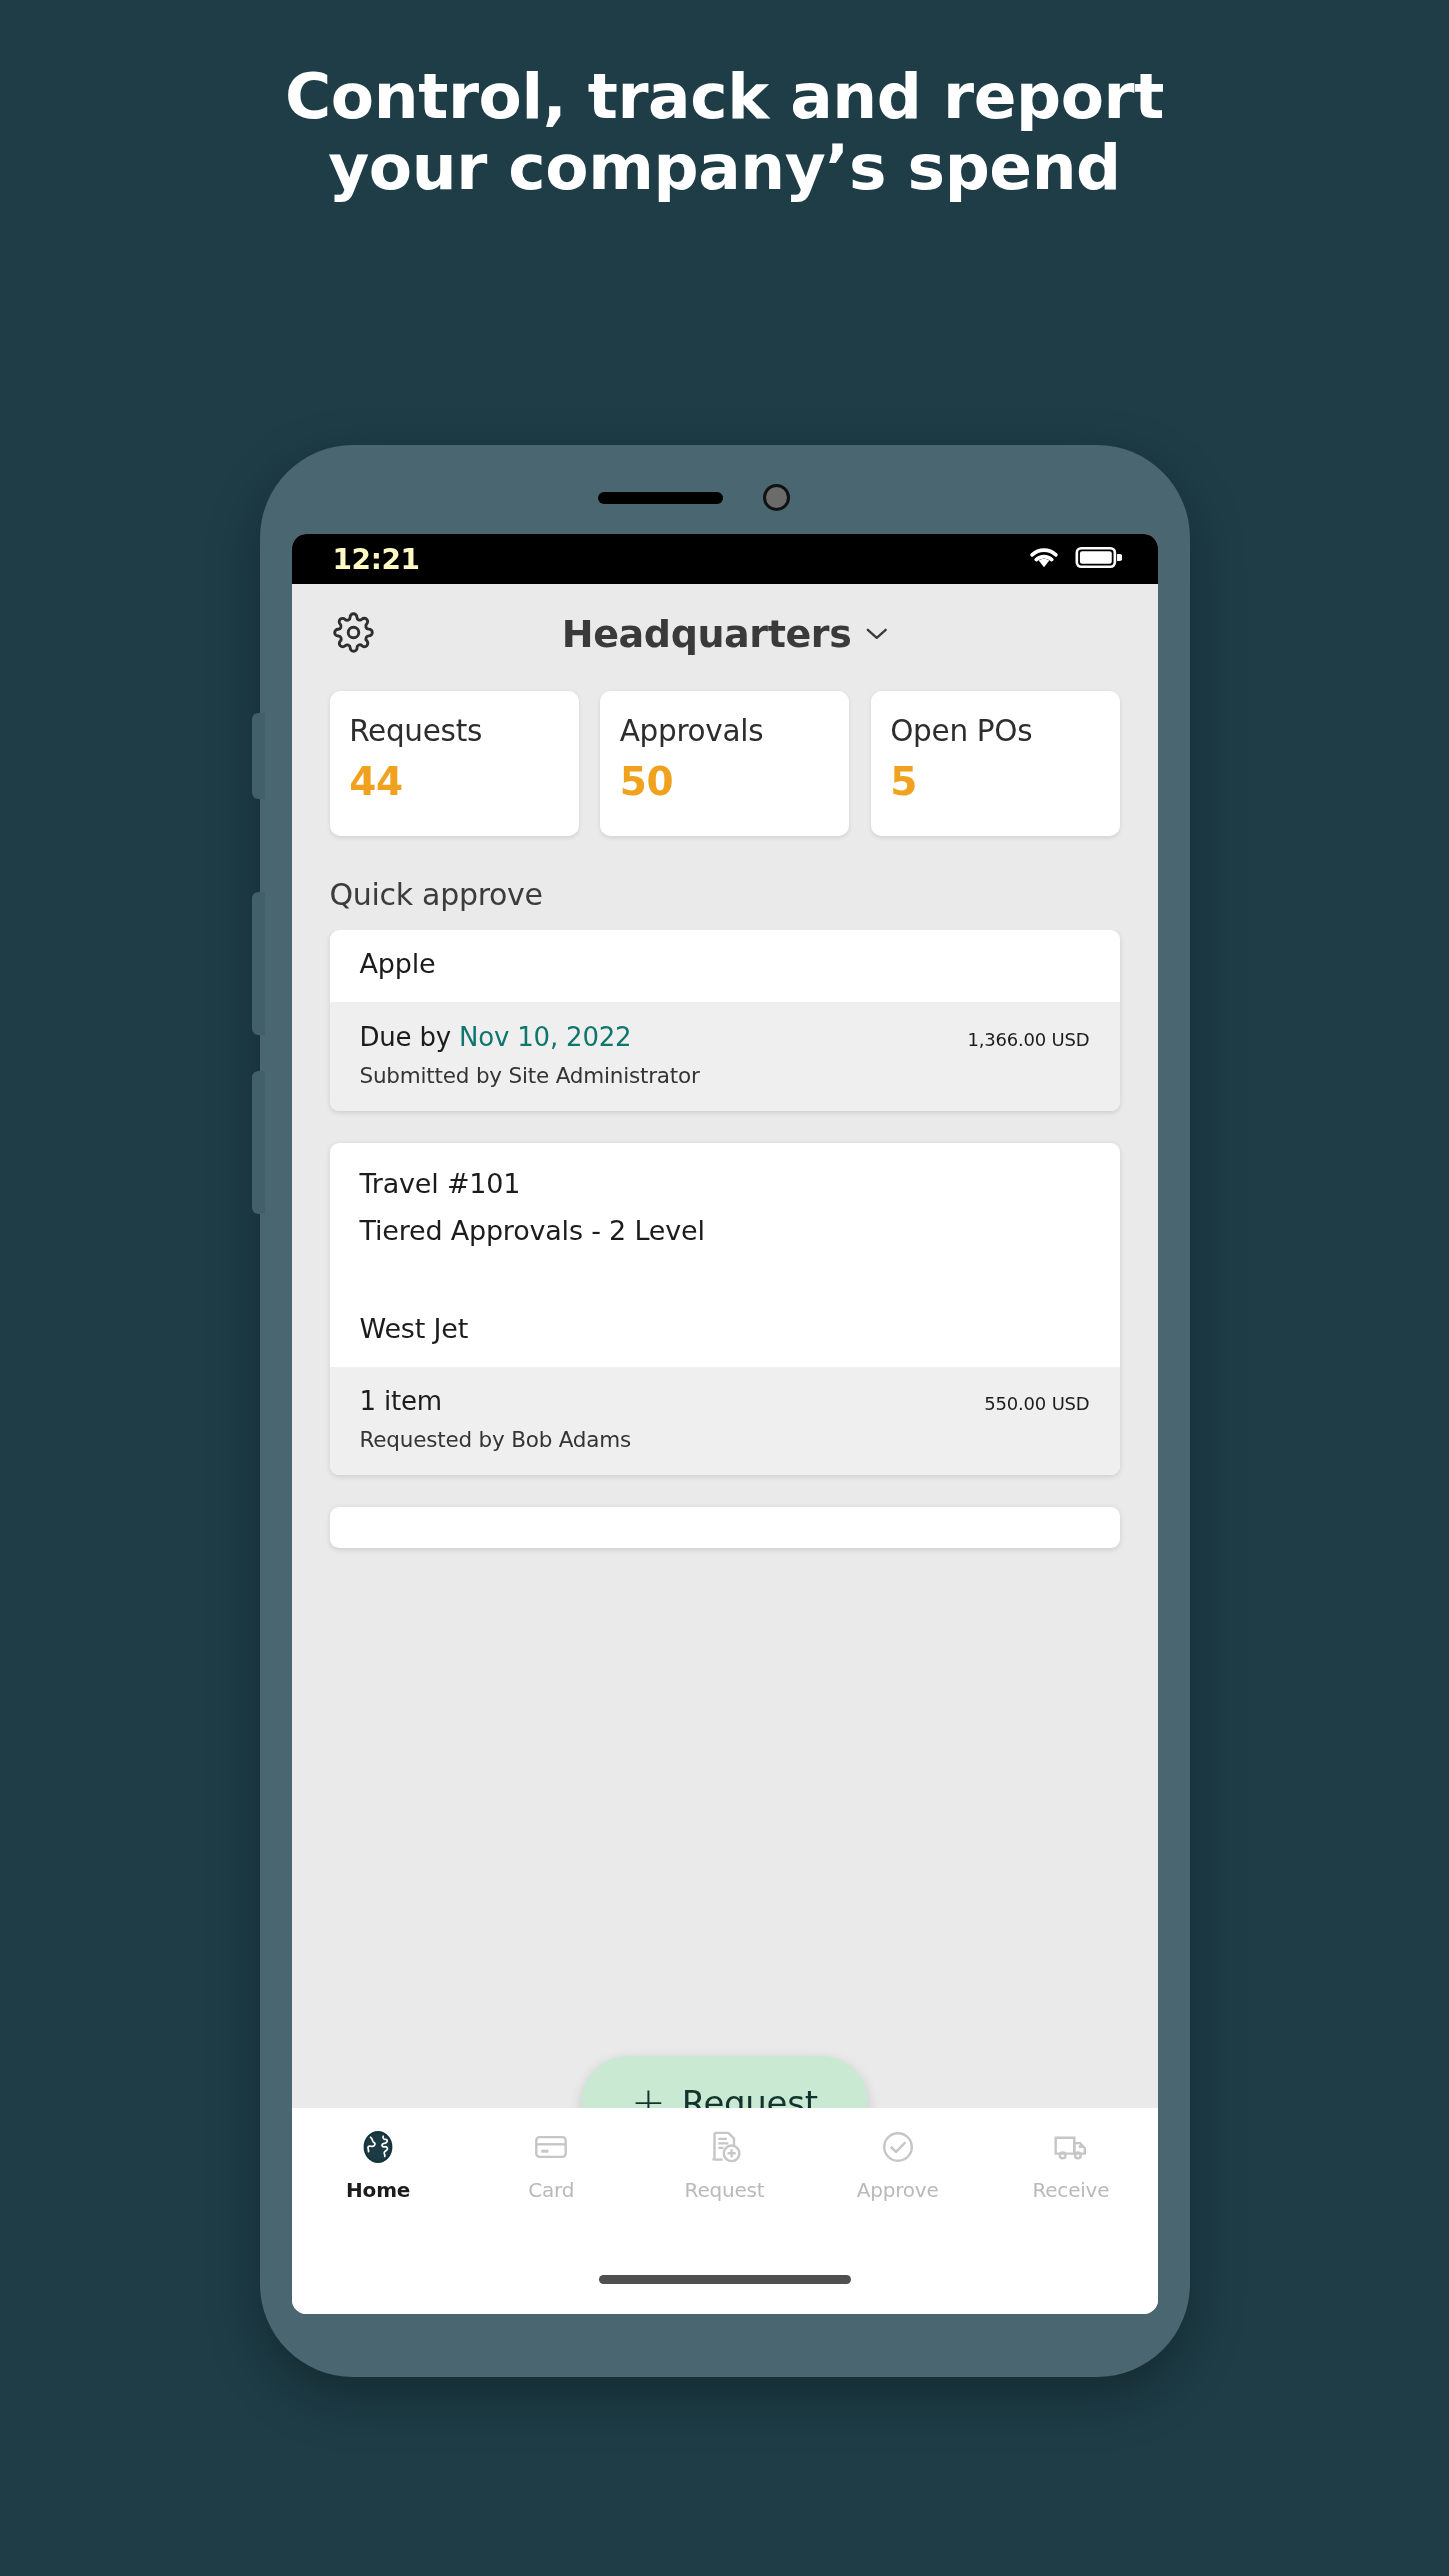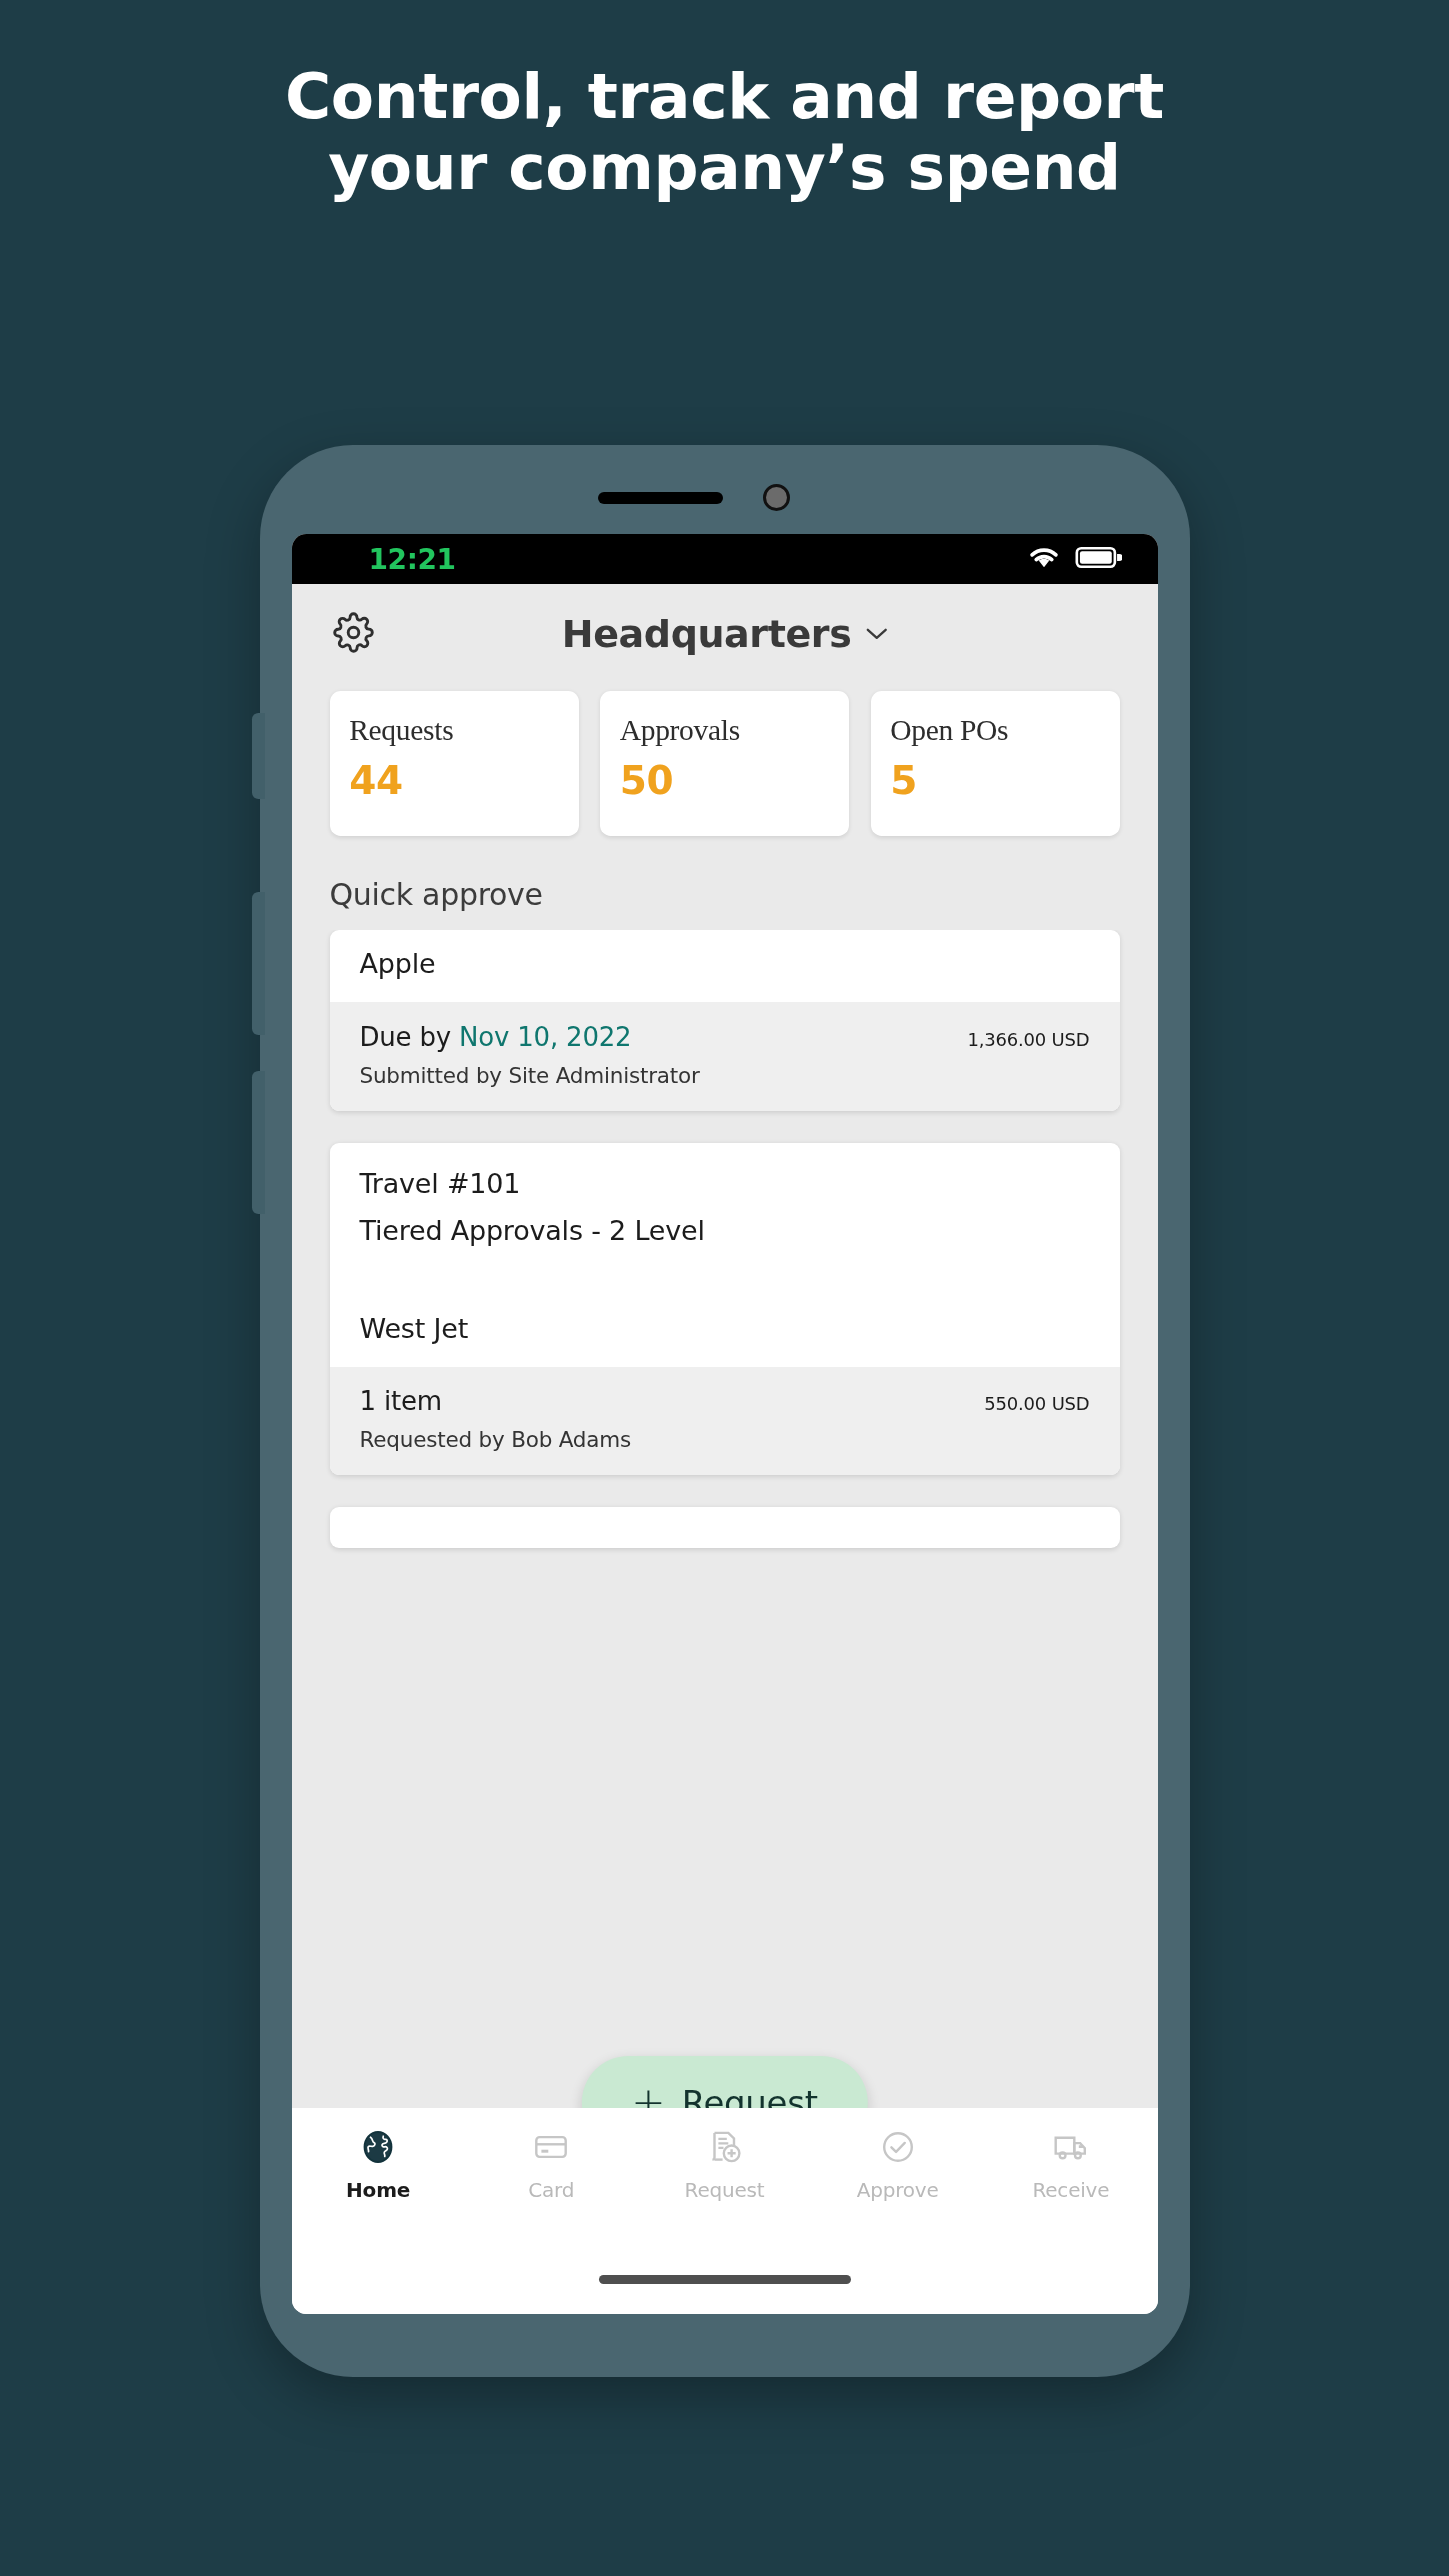--- a/index.html
+++ b/index.html
@@ -99,25 +99,24 @@
   .status-bar {
     height: 50px;
     background: #000000;
     display: flex;
     align-items: center;
     justify-content: space-between;
     padding: 0 36px 0 41px;
     flex: 0 0 auto;
   }
   .status-time {
-    color: #22c55e;
+    color: #fef9c3;
     font-size: 28px;
     font-weight: bold;
     letter-spacing: -0.4px;
-    margin-left: 36px;
   }
   .status-right {
     display: flex;
     align-items: center;
     gap: 16px;
   }
 
   
   .app-header {
     height: 100px;
@@ -163,21 +162,20 @@
     background: #FFFFFF;
     border-radius: 10.7px;
     height: 145px;
     padding: 23px 0 0 19.7px;
     box-shadow: 0 1.8px 4.5px rgba(0,0,0,0.10);
   }
   .stat-label {
     font-size: 29.5px;
     color: #2D2D2D;
     letter-spacing: -0.3px;
-    font-family: Liberation Serif, serif;
   }
   .stat-value {
     font-size: 39px;
     font-weight: bold;
     color: #F0A21E;
     margin-top: 10.7px;
     letter-spacing: -0.4px;
   }
 
   

